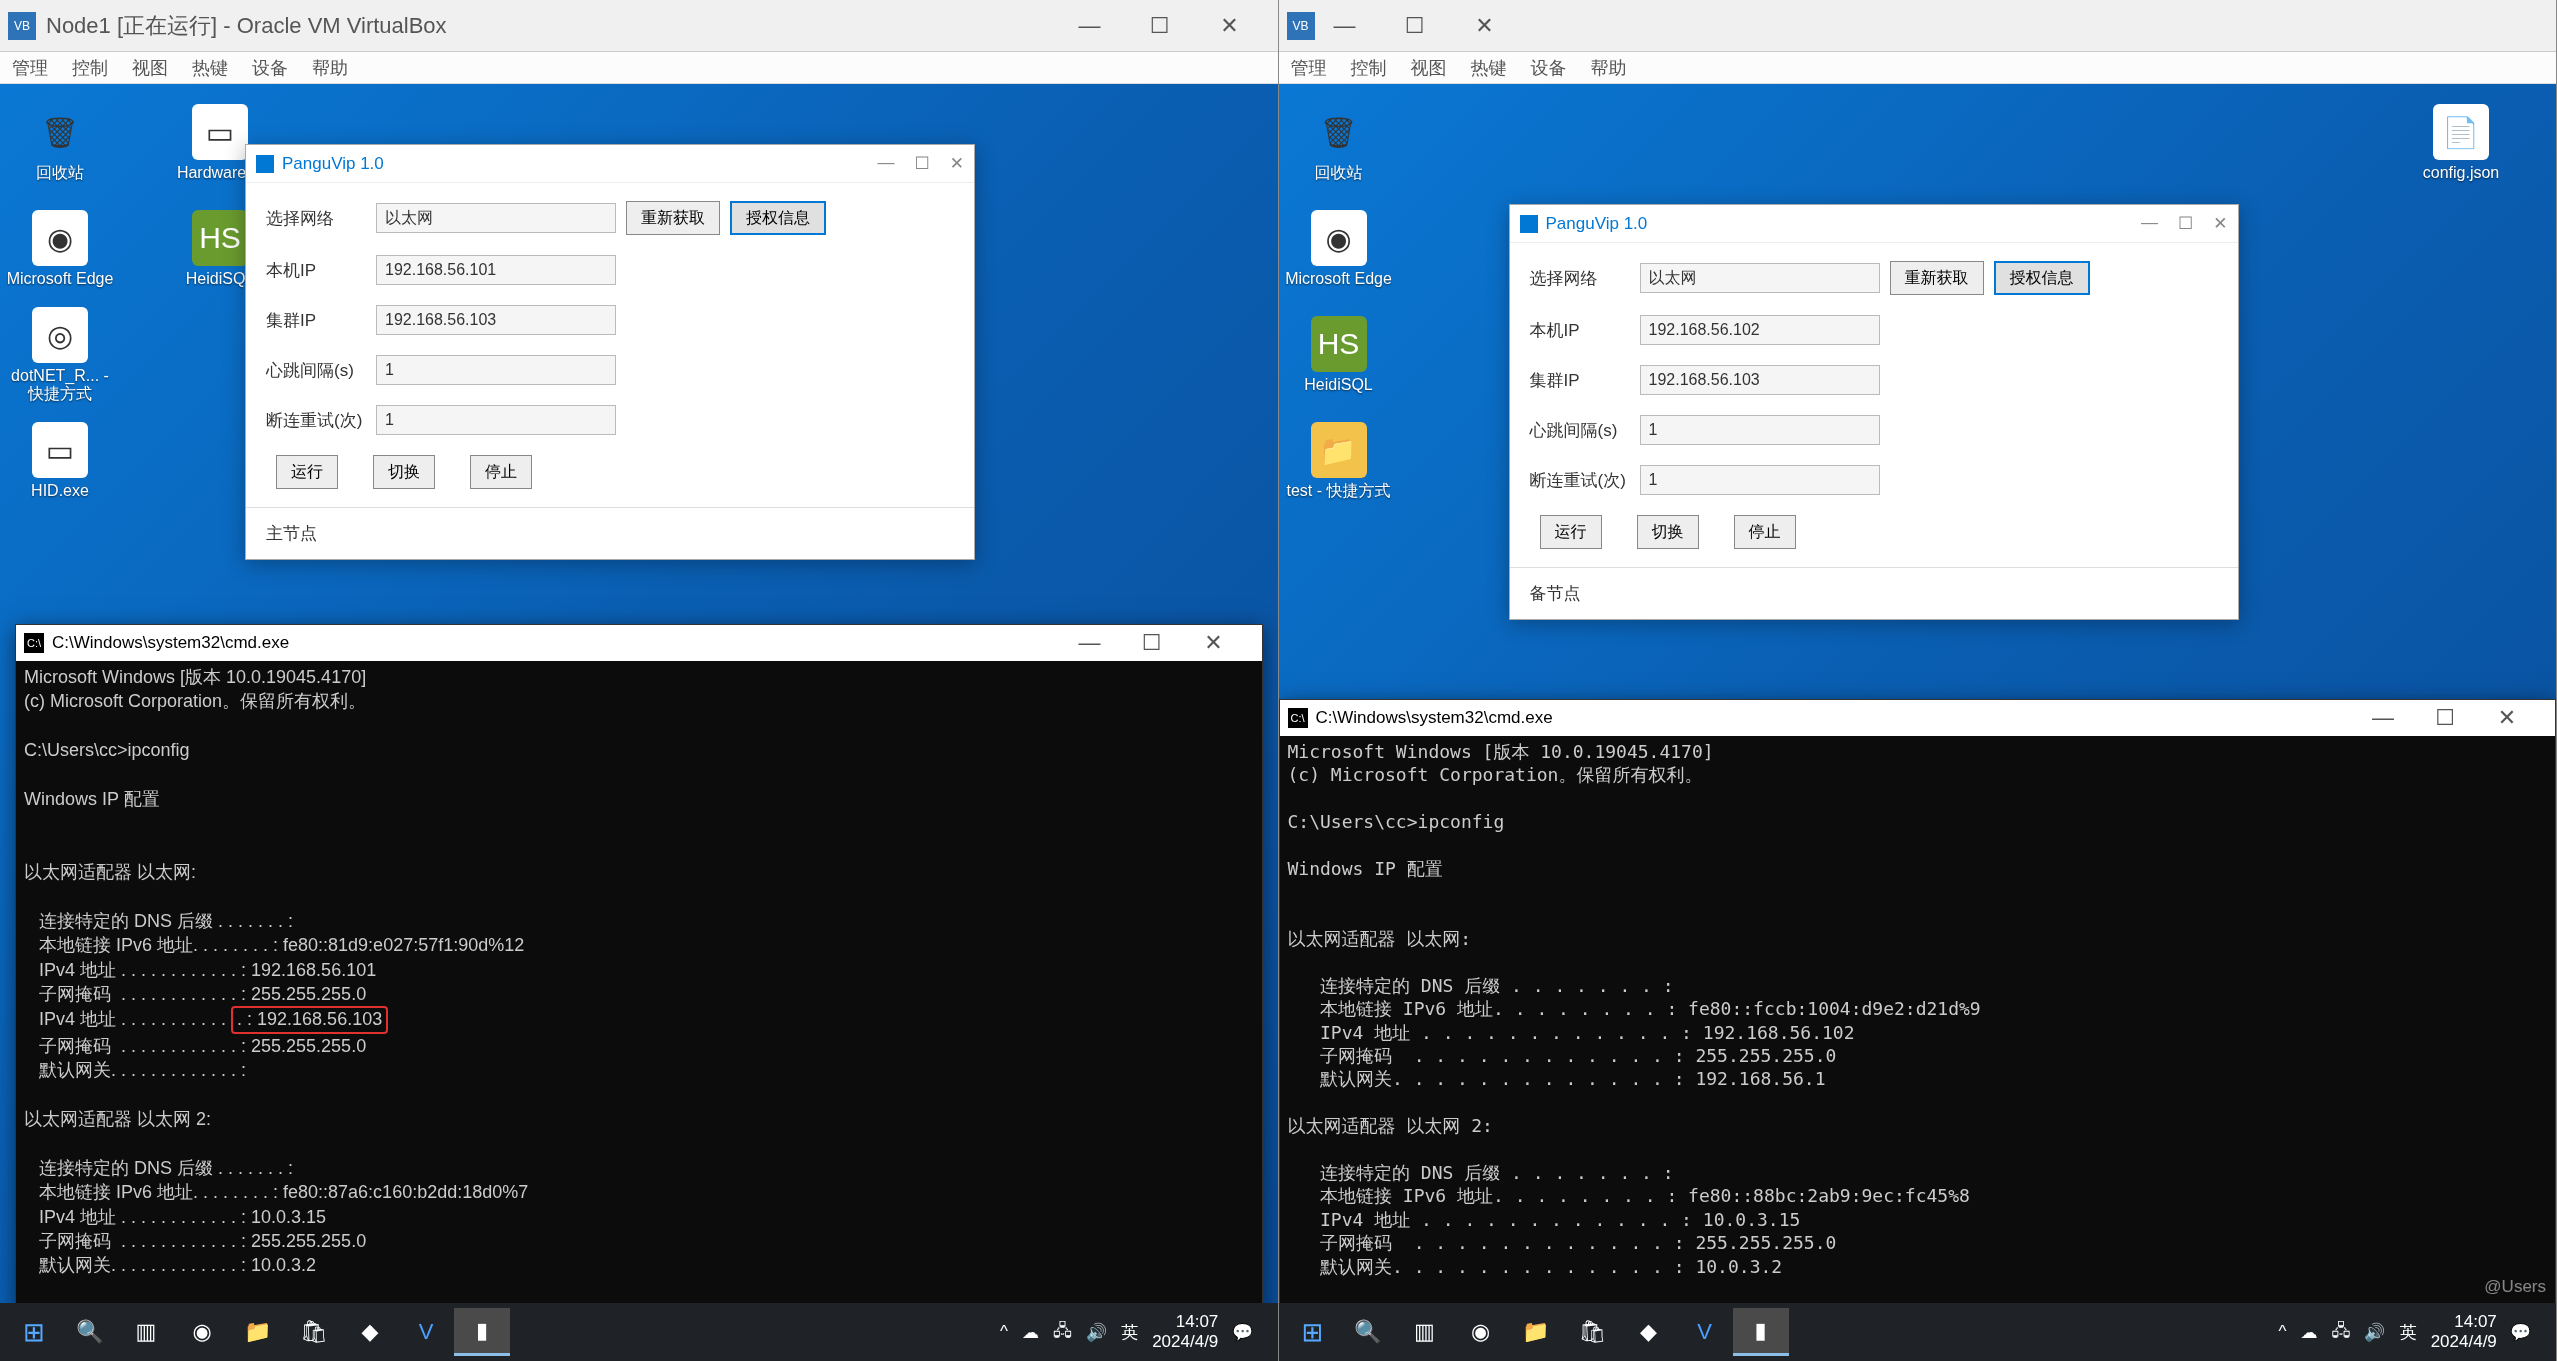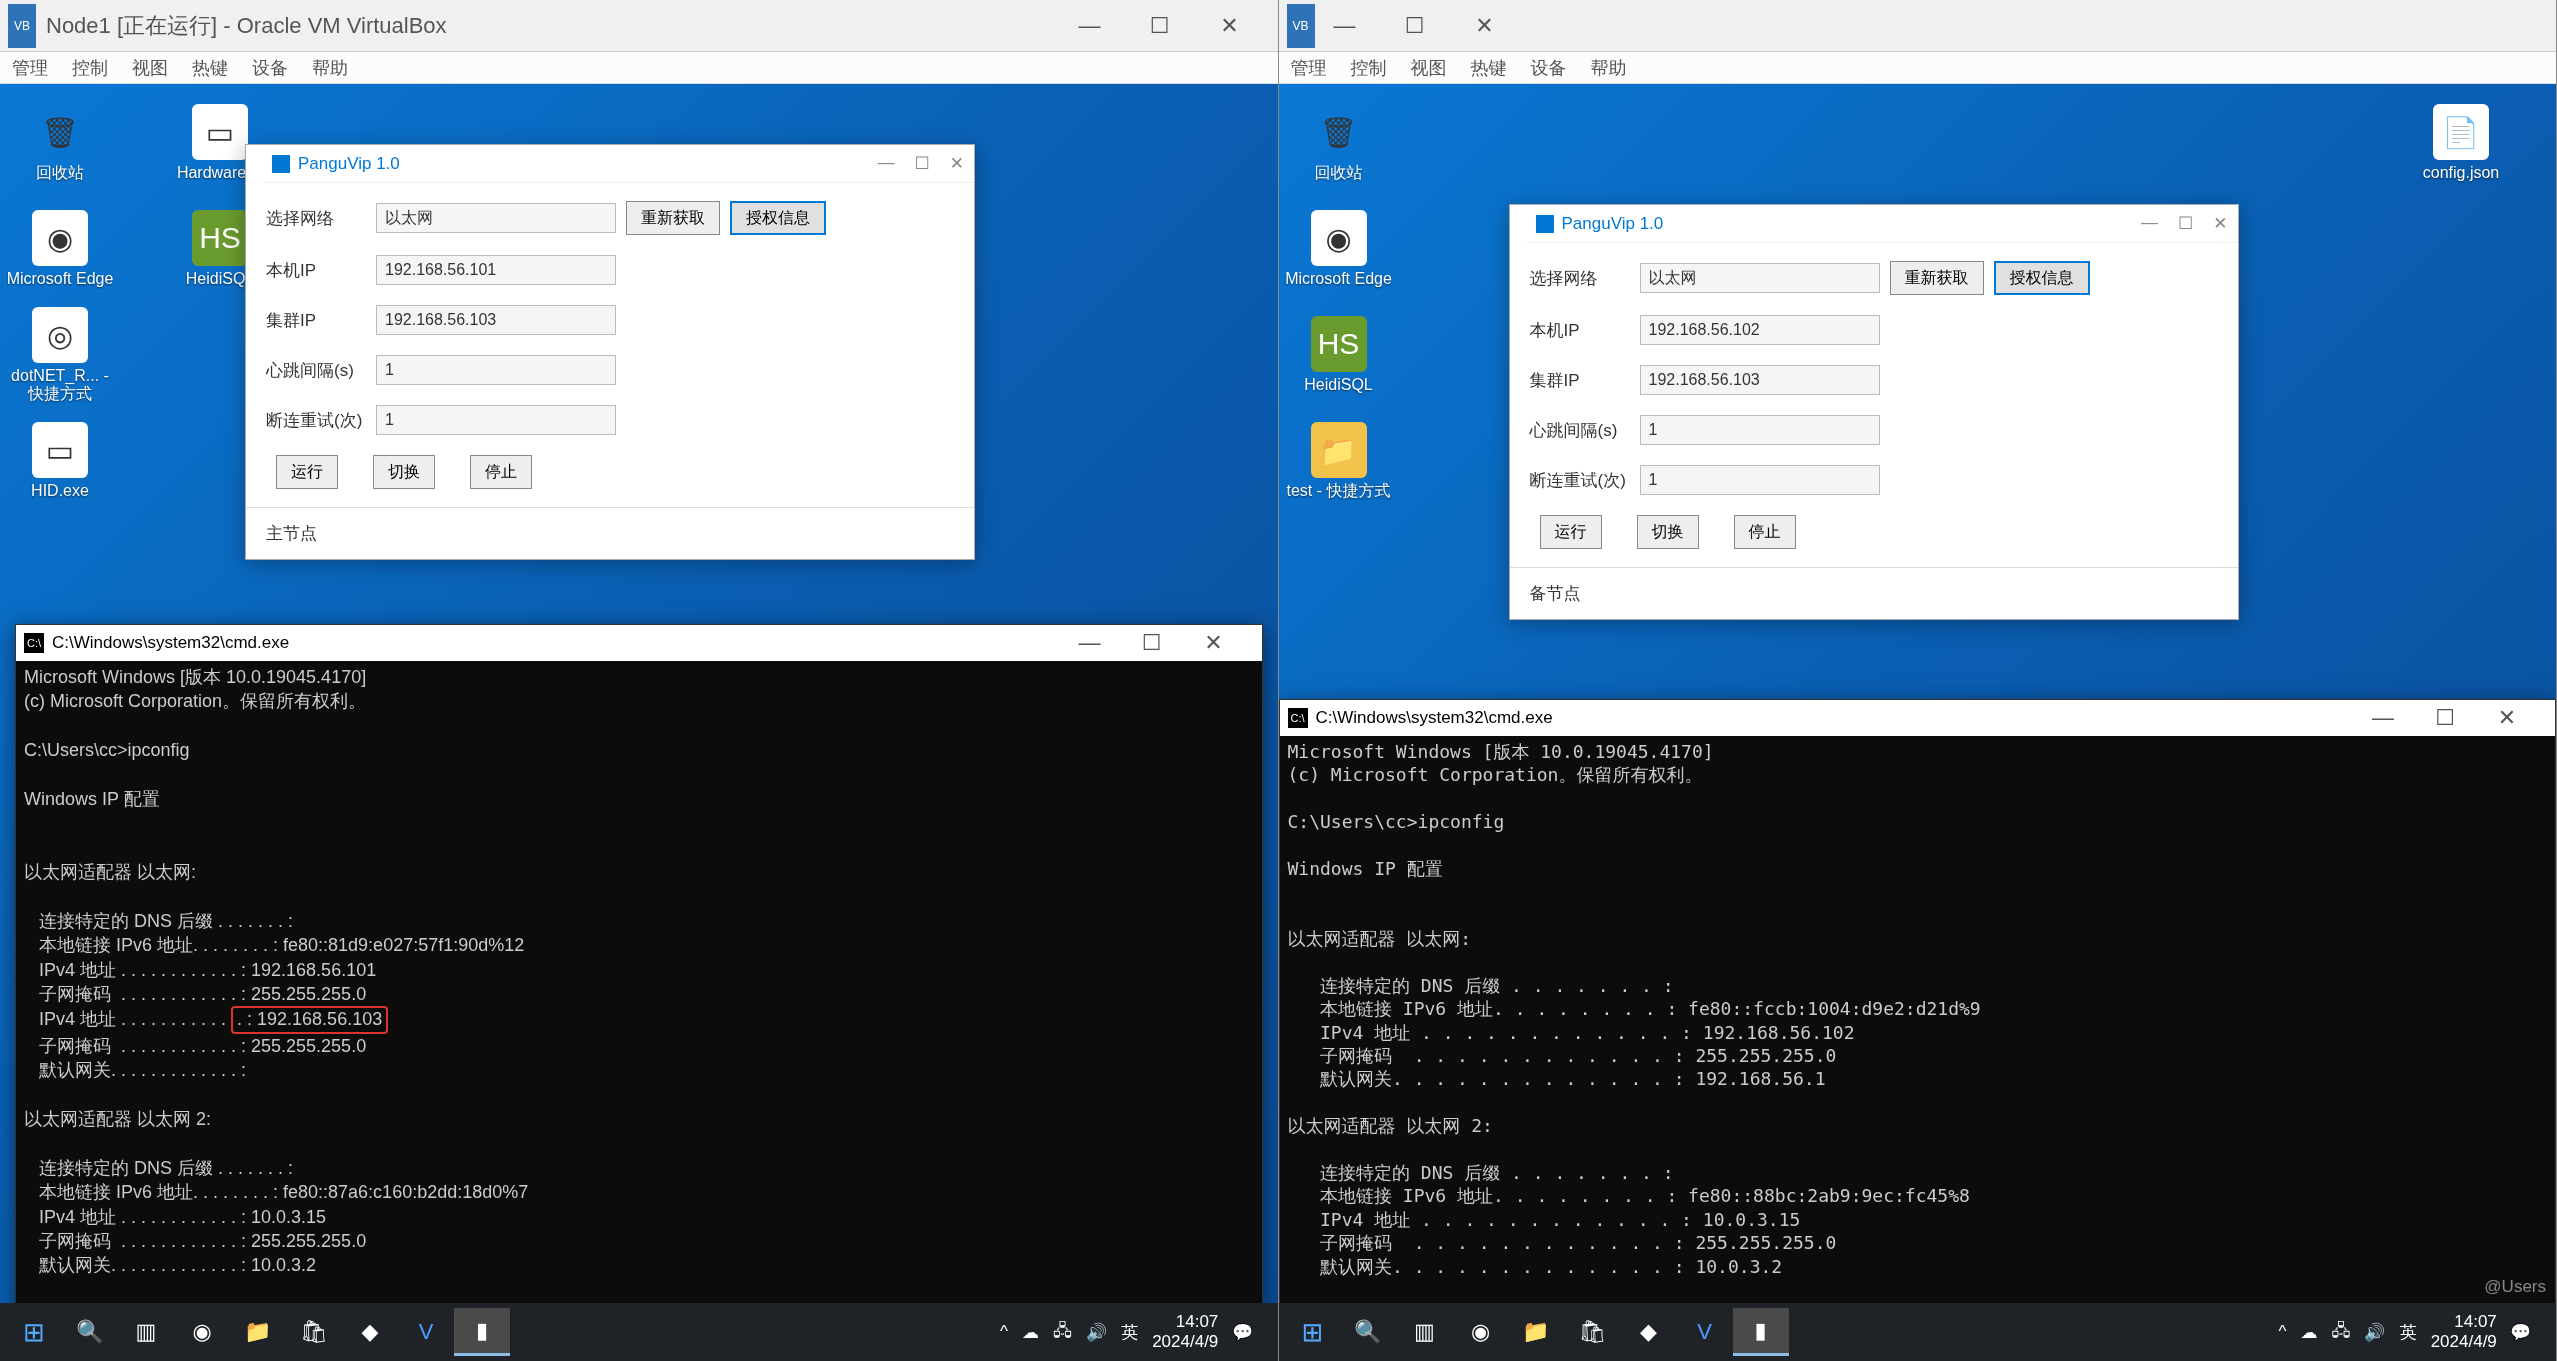--- a/index.html
+++ b/index.html
@@ -1,32 +1,32 @@
 <!DOCTYPE html>
 <html><head>
 <meta charset="utf-8">
 <style>
 * { margin: 0; padding: 0; box-sizing: border-box; font-family: "Segoe UI", "Microsoft YaHei", sans-serif; }
 body { width: 2557px; height: 1361px; display: flex; background: #333; overflow: hidden; }
 .vm-half { width: 50%; height: 100%; position: relative; display: flex; flex-direction: column; border-right: 1px solid #888; }
 .vb-titlebar { height: 52px; background: #f0f0f0; display: flex; align-items: center; padding: 0 8px; font-size: 22px; color: #555; border-bottom: 1px solid #ccc; }
-.vb-icon { width: 28px; height: 44px; background: #2e72b8; margin-right: 10px; display: inline-flex; align-items: center; justify-content: center; color: #fff; font-size: 12px; }
+.vb-icon { width: 28px; height: 28px; background: #2e72b8; margin-right: 10px; display: inline-flex; align-items: center; justify-content: center; color: #fff; font-size: 12px; }
 .vb-title { flex: 1; }
 .win-controls { display: flex; gap: 30px; padding-right: 20px; }
 .win-btn { width: 40px; text-align: center; font-size: 22px; color: #555; cursor: pointer; }
 .vb-menubar { height: 32px; background: #fcfcfc; display: flex; align-items: center; padding: 0 12px; gap: 24px; font-size: 18px; color: #555; border-bottom: 1px solid #ddd; }
 .desktop { flex: 1; background: linear-gradient(135deg, #0a78d4 0%, #0a5fb3 45%, #0a4a95 100%); position: relative; overflow: hidden; }
 .desktop-icons { position: absolute; top: 10px; left: 5px; display: flex; flex-direction: column; flex-wrap: wrap; height: 520px; width: 300px; gap: 8px 20px; }
 .dicon { width: 110px; height: 98px; display: flex; flex-direction: column; align-items: center; justify-content: center; color: #fff; font-size: 16px; text-align: center; cursor: pointer; }
 .dicon-img { width: 56px; height: 56px; background: #fff; border-radius: 6px; margin-bottom: 4px; display: flex; align-items: center; justify-content: center; font-size: 30px; color: #333; }
 .dicon-img.bin { background: transparent; }
 .dicon-label { text-shadow: 0 1px 2px rgba(0,0,0,0.6); line-height: 1.1; }
 .cfg-icon { position: absolute; top: 10px; right: 40px; }
 .pangu-window { position: absolute; background: #fff; box-shadow: 0 4px 20px rgba(0,0,0,0.3); border: 1px solid #aaa; font-size: 17px; }
-.pw-title { height: 38px; display: flex; align-items: center; padding: 0 10px; color: #0078d4; border-bottom: 1px solid #eee; margin-left: 16px; }
+.pw-title { height: 38px; display: flex; align-items: center; padding: 0 10px; color: #0078d4; border-bottom: 1px solid #eee; }
 .pw-title-icon { width: 18px; height: 18px; background: #0078d4; margin-right: 8px; }
 .pw-title-text { flex: 1; font-size: 17px; }
 .pw-wincontrols { display: flex; gap: 20px; color: #888; }
 .pw-body { padding: 18px 20px; }
 .pw-row { display: flex; align-items: center; margin-bottom: 20px; }
 .pw-label { width: 110px; color: #333; }
 .pw-input { width: 240px; height: 30px; border: 1px solid #bbb; background: #f5f5f5; padding: 0 8px; color: #333; font-size: 16px; }
 .pw-btn { height: 34px; padding: 0 14px; border: 1px solid #888; background: #eee; margin-left: 10px; cursor: pointer; font-size: 16px; }
 .pw-btn.primary { background: #e0e0e0; border: 2px solid #0078d4; }
 .pw-actions { display: flex; gap: 25px; margin-top: 10px; }

